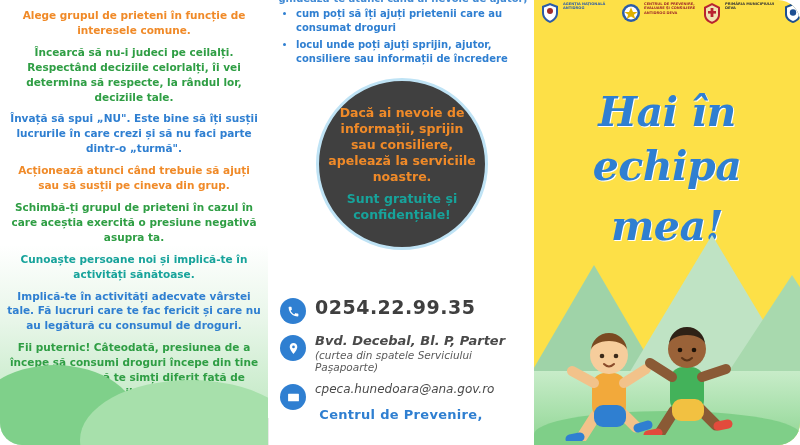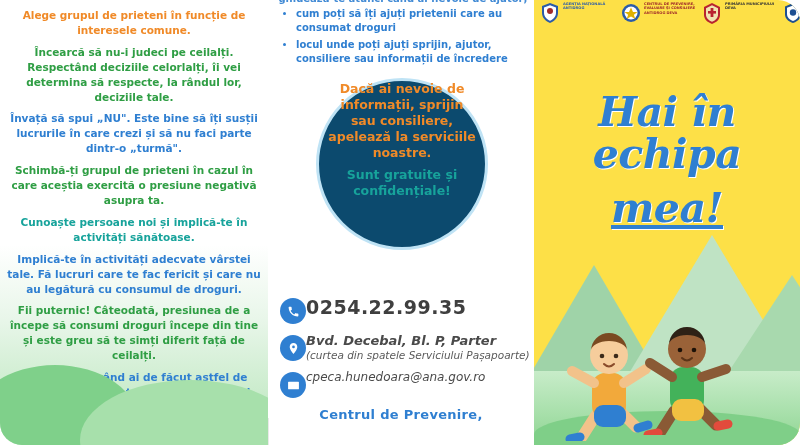--- a/index.html
+++ b/index.html
@@ -41,35 +41,35 @@
   .mid-top-list{
     position:absolute;left:10px;top:-8px;width:250px;
     font-size:10px;line-height:1.45;color:#2f7fd1;font-weight:700;
     text-align:center;
   }
   .mid-top-list ul{margin:0;padding-left:18px;text-align:left;}
   .mid-top-list li{margin-bottom:2px;}
 
   .circle-badge{
     position:absolute;left:48px;top:78px;width:172px;height:172px;border-radius:50%;
-    border:3px solid #bfe3f5;background:#0c4a6e;
-    display:flex;align-items:center;flex-direction:column;
+    border:3px solid #bfe3f5;background:#404040;
+    display:flex;align-items:center;justify-content:center;flex-direction:column;
     box-sizing:border-box;
   }
   .circle-inner{width:150px;text-align:center;}
   .circle-inner .l1{color:#f08a28;font-weight:700;font-size:12.5px;line-height:1.28;}
   .circle-inner .l2{color:#17a39b;font-weight:700;font-size:12.5px;line-height:1.28;margin-top:6px;}
 
   .contact{position:absolute;left:12px;top:296px;width:255px;}
   .contact-row{display:flex;align-items:flex-start;margin-bottom:9px;}
   .cbadge{
     width:26px;height:26px;border-radius:50%;background:#2f7fd1;flex:0 0 26px;
     display:flex;align-items:center;justify-content:center;color:#fff;font-size:13px;margin-top:2px;
   }
-  .ctext{margin-left:0;color:#3a3a3a;}
+  .ctext{margin-left:9px;color:#3a3a3a;}
   .phone{font-size:19px;font-weight:700;color:#3f3f3f;letter-spacing:.5px;}
   .addr1{font-size:13px;font-weight:700;color:#4a4a4a;font-style:italic;}
   .addr2{font-size:10.5px;color:#5a5a5a;font-style:italic;margin-top:1px;}
   .mail{font-size:12px;color:#4a4a4a;font-style:italic;}
 
   .center-bottom-title{
     position:absolute;left:0;right:0;bottom:-4px;text-align:center;
     font-size:13px;font-weight:700;color:#2f7fd1;letter-spacing:.3px;
   }
 
@@ -87,22 +87,22 @@
   .logo .txt{font-size:3.6px;line-height:1.25;color:#2b5ca8;font-weight:700;text-transform:uppercase;width:58px;}
   .logo .txt.red{color:#a02a2a;}
   .logo .txt.dark{color:#333;}
 
   .headline{
     position:absolute;left:0;width:266px;top:92px;text-align:center;
     font-family:"DejaVu Serif", serif;font-style:italic;font-weight:700;
     color:#2f7fd1;font-size:41px;line-height:1.02;letter-spacing:-0.5px;
     text-shadow:1px 1px 0 #ffffff;
   }
-  .headline .l2{margin-top:0;}
-  .headline .l3{margin-top:12px;text-decoration:underline;}
+  .headline .l2{margin-top:12px;}
+  .headline .l3{margin-top:18px;}
 
   
   .mountain{position:absolute;bottom:60px;width:0;height:0;}
   .m1{left:-10px;border-left:70px solid transparent;border-right:70px solid transparent;border-bottom:120px solid #9fd3a8;}
   .m2{left:88px;border-left:90px solid transparent;border-right:90px solid transparent;border-bottom:150px solid #bfe3c4;}
   .m3{left:186px;border-left:72px solid transparent;border-right:72px solid transparent;border-bottom:110px solid #a8d9ae;}
   .ground{position:absolute;left:0;bottom:0;width:266px;height:74px;background:linear-gradient(180deg,#c8ecc9 0%,#a6dfa9 60%,#8ed492 100%);}
   .ground2{position:absolute;left:0;bottom:0;width:266px;height:34px;background:#7fcf88;border-radius:60% 60% 0 0 / 28px 28px 0 0;}
 
   
@@ -116,20 +116,21 @@
 </head>
 <body>
 
 <div class="page">
 
   <div class="left-panel">
     <div class="left-text">
       <p class="c-orange">Alege grupul de prieteni în funcție de interesele comune.</p>
       <p class="c-green">Încearcă să nu-i judeci pe ceilalți. Respectând deciziile celorlalți, îi vei determina să respecte, la rândul lor, deciziile tale.</p>
       <p class="c-blue">Învață să spui „NU". Este bine să îți susții lucrurile în care crezi și să nu faci parte dintr-o „turmă".</p>
+      <p class="c-orange">Acționează atunci când trebuie să ajuți sau să susții pe cineva din grup.</p>
       <p class="c-green">Schimbă-ți grupul de prieteni în cazul în care aceștia exercită o presiune negativă asupra ta.</p>
       <p class="c-teal">Cunoaște persoane noi și implică-te în activități sănătoase.</p>
       <p class="c-blue">Implică-te în activități adecvate vârstei tale. Fă lucruri care te fac fericit și care nu au legătură cu consumul de droguri.</p>
       <p class="c-green">Fii puternic! Câteodată, presiunea de a începe să consumi droguri începe din tine și este greu să te simți diferit față de ceilalți.</p>
       <p class="c-blue">Întotdeauna când ai de făcut astfel de alegeri, gândește-te la ceea ce este cel mai bine pentru tine.</p>
 
     </div>
     <div class="hill-a"></div>
     <div class="hill-b"></div>
   </div>

